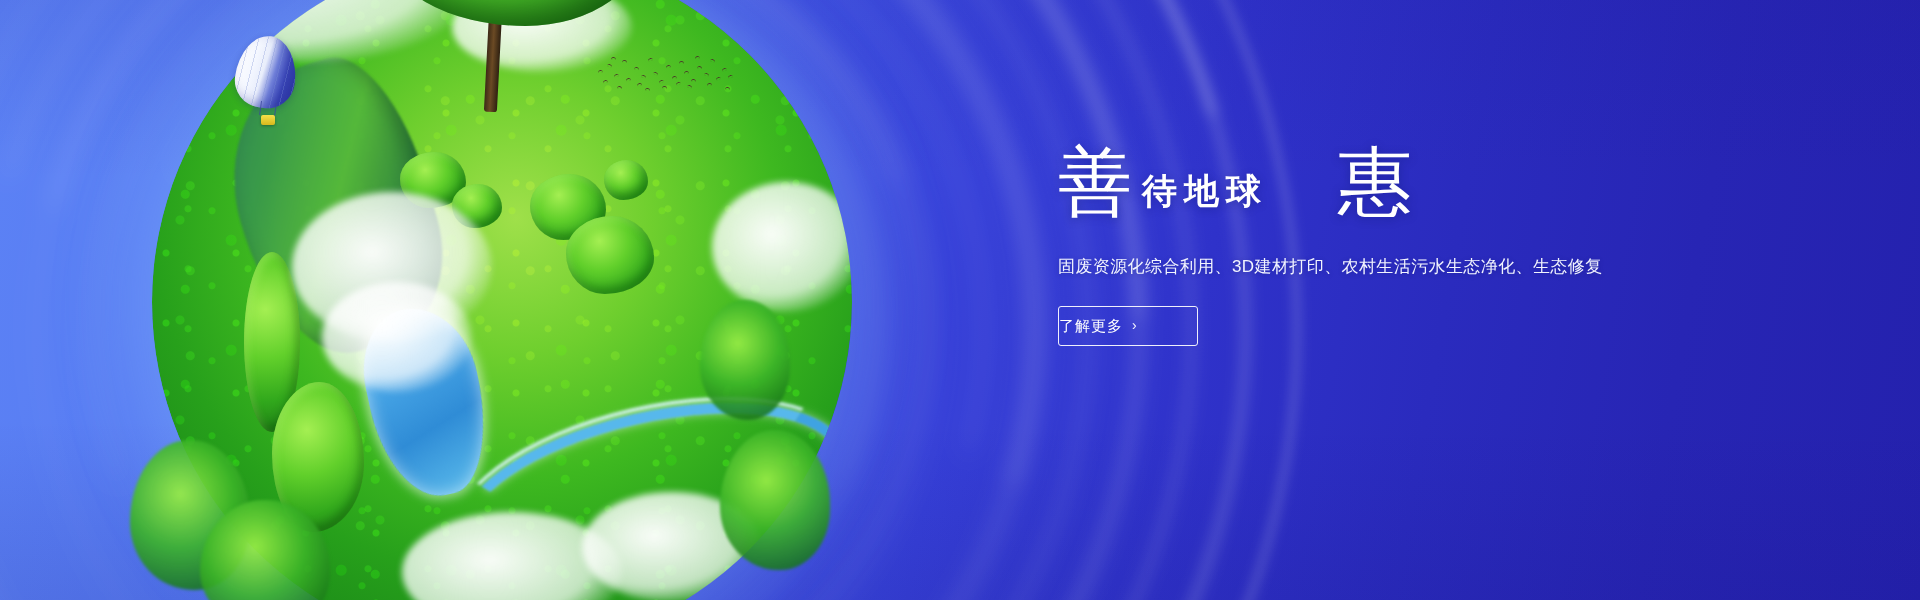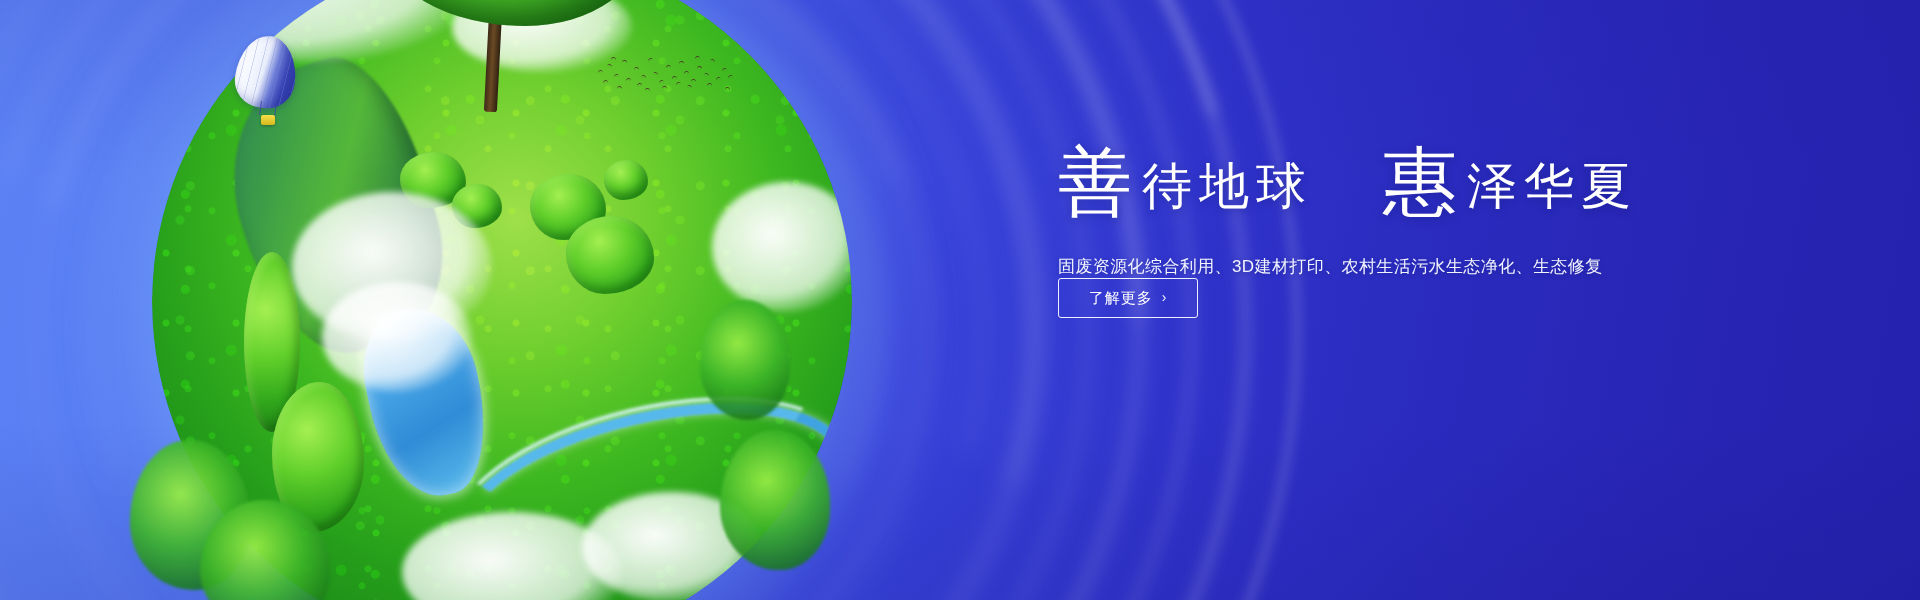--- a/index.html
+++ b/index.html
@@ -256,24 +256,24 @@
     font-size: 74px;
     line-height: 1;
     font-weight: 400;
     letter-spacing: 0;
     text-shadow: 0 2px 10px rgba(10,20,90,0.35);
     position: relative;
     top: 4px;
   }
   .plain {
     font-family: "DejaVu Serif", "Liberation Serif", serif;
-    font-size: 50px;
+    font-size: 35px;
     line-height: 1;
     letter-spacing: 7px;
-    font-weight: 400;
+    font-weight: 700;
     padding-left: 10px;
     text-shadow: 0 2px 8px rgba(10,20,90,0.32);
   }
   .hl-gap { display: inline-block; width: 70px; }
 
   .subtitle {
     font-size: 26px;
     letter-spacing: 9px;
     line-height: 1.2;
     color: #ffffff;
@@ -286,22 +286,22 @@
     letter-spacing: 0.4px;
     line-height: 1.3;
     color: #f2f4ff;
     margin-top: 24px;
     white-space: nowrap;
     text-shadow: 0 1px 5px rgba(10,20,90,0.30);
   }
   .cta {
     display: inline-flex;
     align-items: center;
-    justify-content: center;
     gap: 9px;
+    margin-top: 28px;
     width: 140px;
     height: 40px;
     border: 1px solid rgba(255,255,255,0.92);
     border-radius: 3px;
     color: #fff;
     font-size: 15px;
     letter-spacing: 1px;
     background: transparent;
     cursor: pointer;
     text-decoration: none;
@@ -407,21 +407,20 @@
       <i class="bird" style="left: 99px; top: 4px; transform: rotate(-7deg);"></i>
     </div>
 
   <div class="content">
 
     <div class="headline">
       <span class="brush">善</span>
       <span class="plain">待地球</span>
       <span class="hl-gap"></span>
       <span class="brush">惠</span>
-      <span class="plain">泽华夏</span>
     </div>
 
 
     <div class="desc">固废资源化综合利用、3D建材打印、农村生活污水生态净化、生态修复</div>
 
     <a class="cta" href="#">
       <span>了解更多</span>
       <span class="chev">›</span>
     </a>
 

